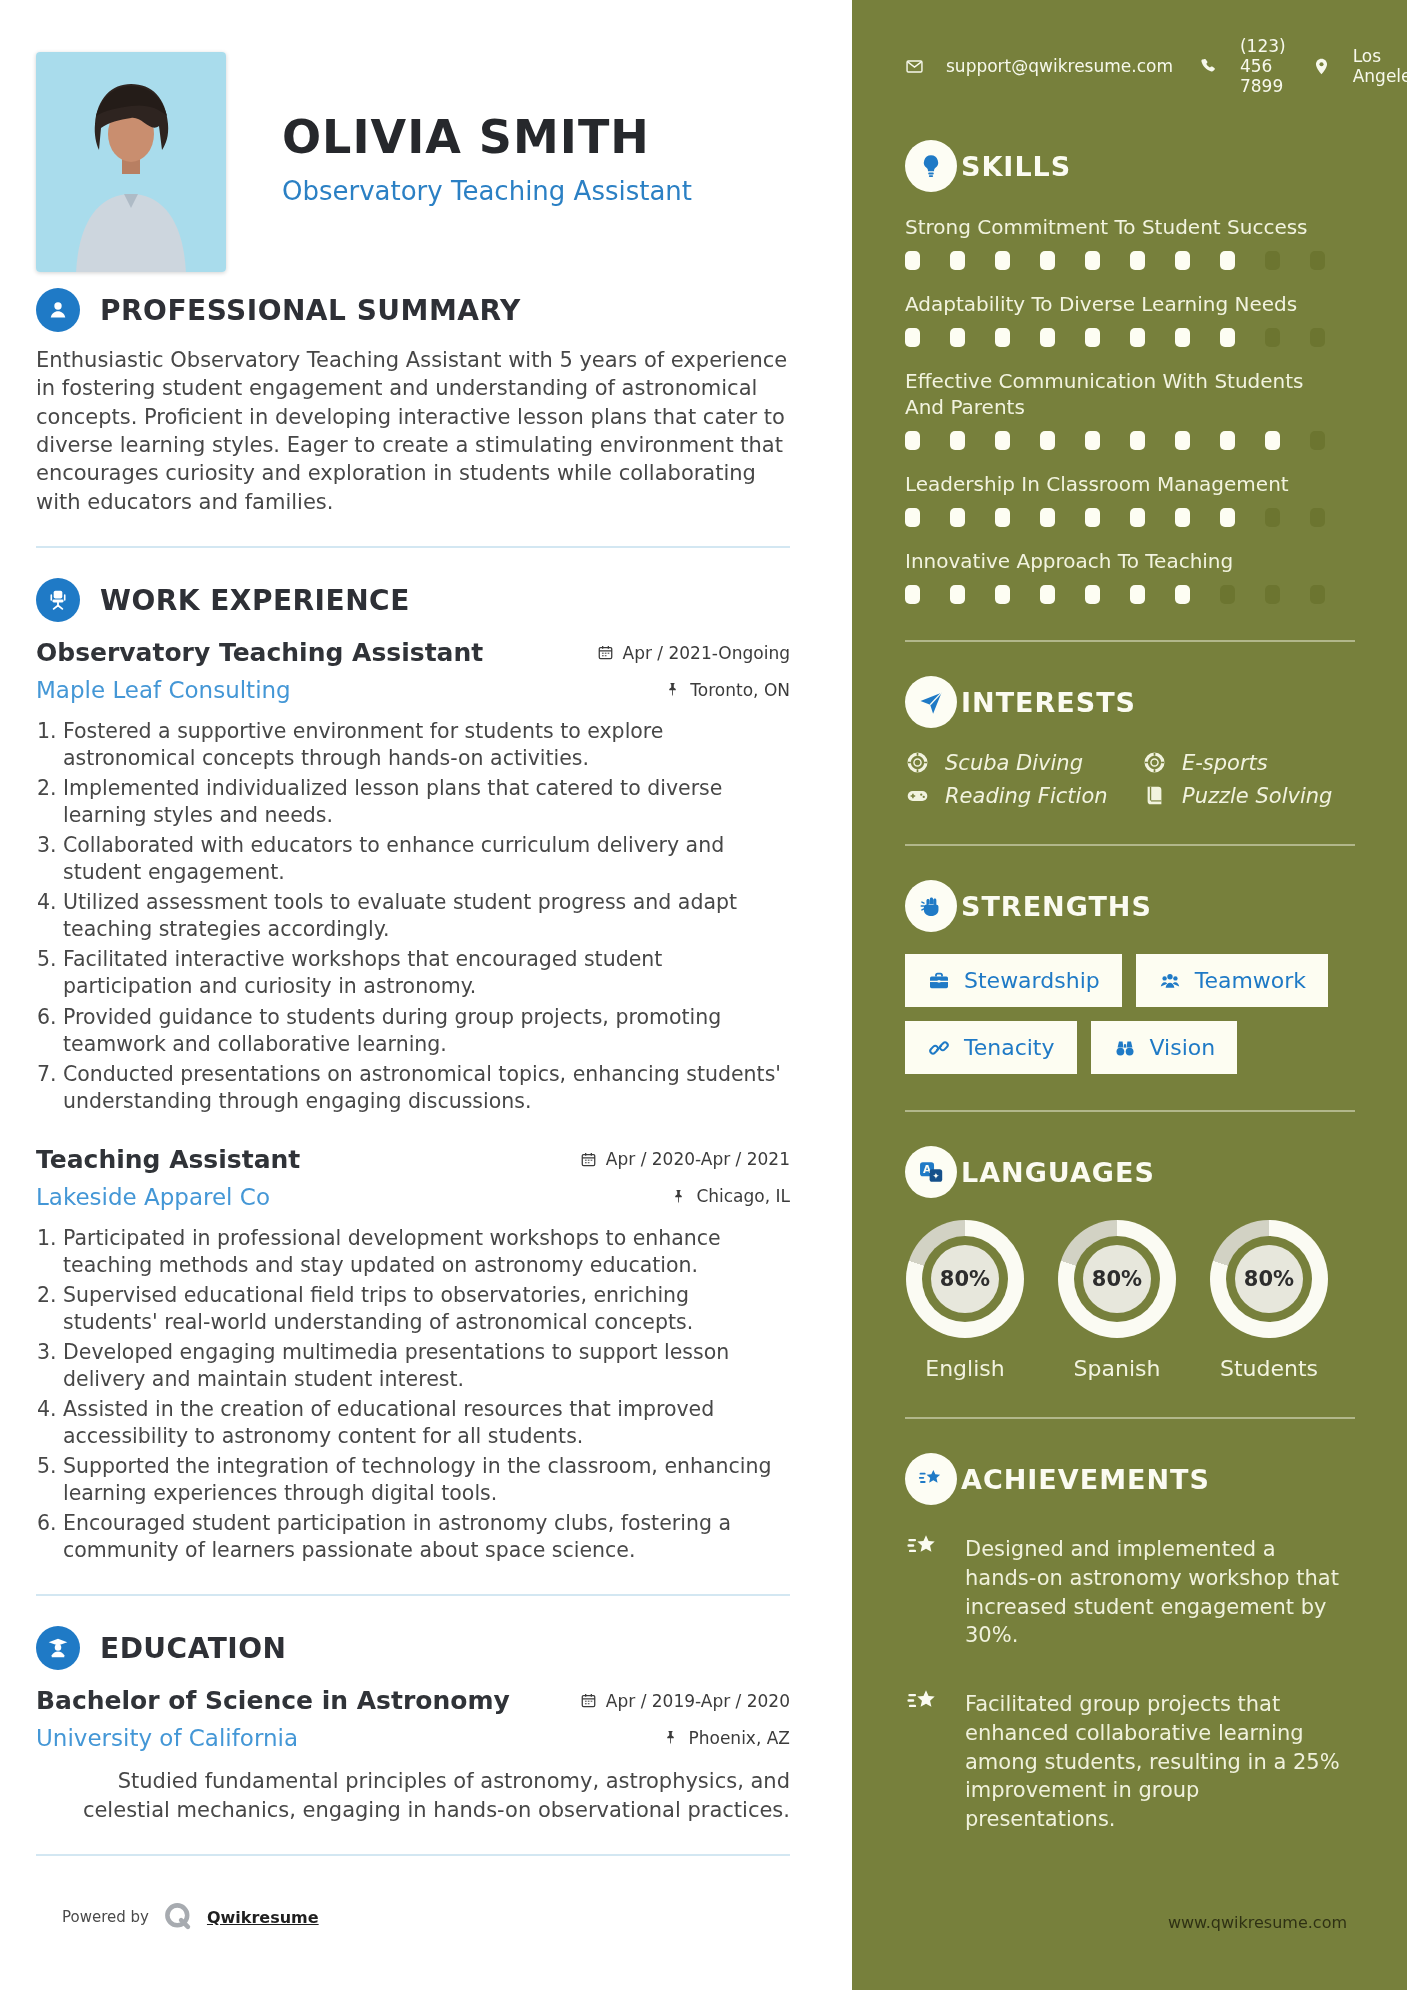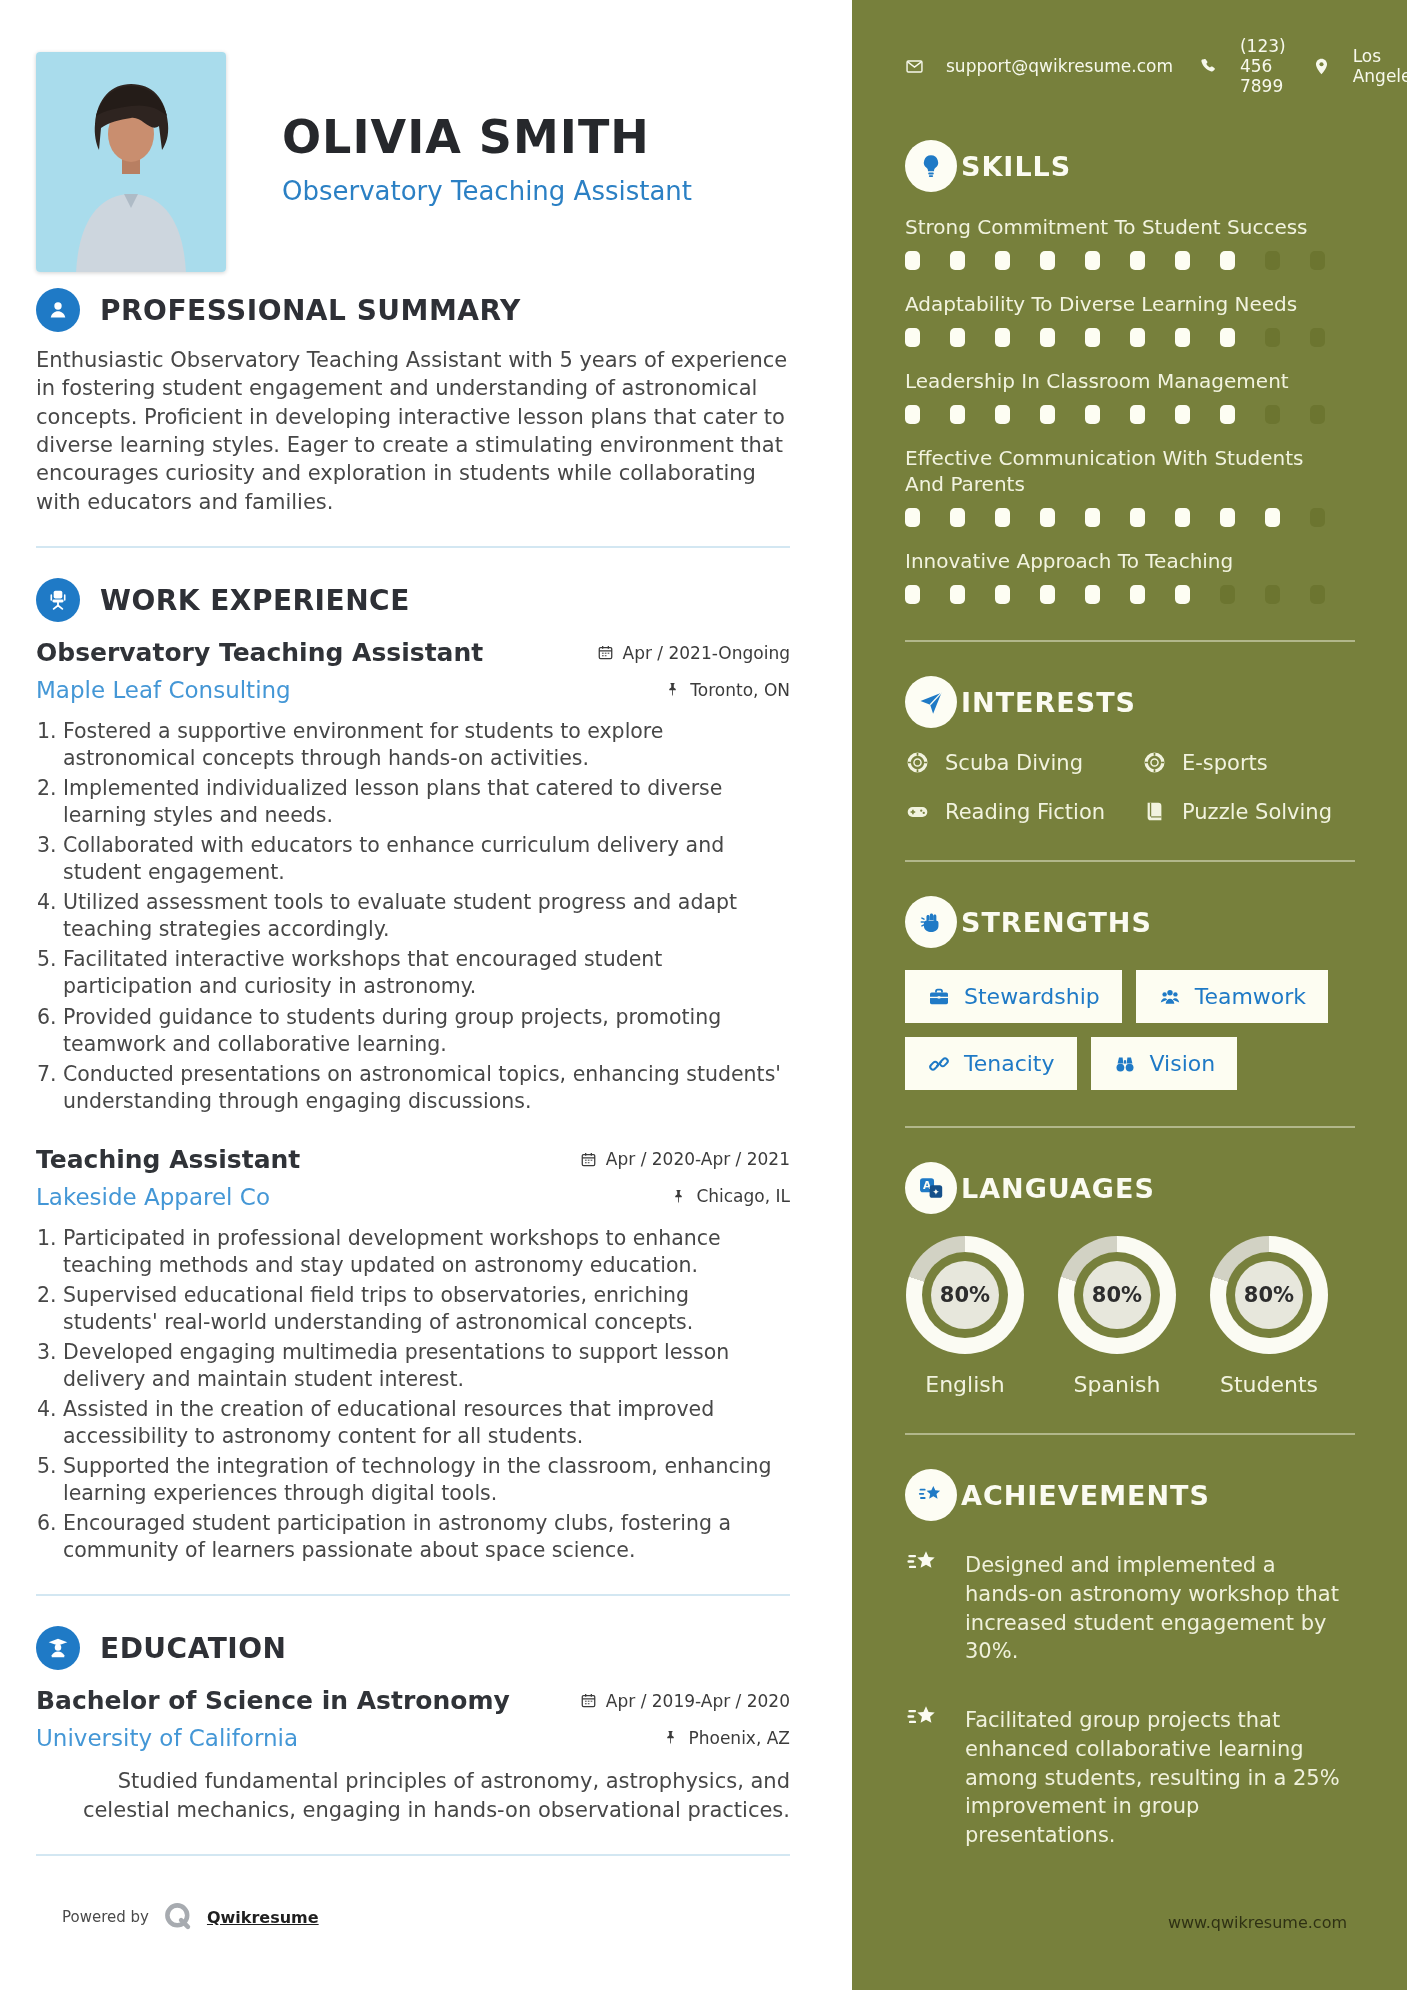--- a/index.html
+++ b/index.html
@@ -52,21 +52,21 @@
   .skills-wrap .rsec-h{margin-top:44px;}
 
   .skill{margin-bottom:21px;}
   .skill-label{font-size:20px;color:var(--cream);line-height:1.3;margin-bottom:11px;}
   .dots{display:flex;gap:30px;}
   .dot{width:15px;height:19px;border-radius:5px;background:var(--green-dark);}
   .dot.on{background:#fdfdf3;}
 
   .rdivider{height:2px;background:rgba(250,250,235,.45);margin-top:36px;}
 
-  .interests-grid{display:grid;grid-template-columns:237px 1fr;row-gap:24px;}
+  .interests-grid{display:grid;grid-template-columns:237px 1fr;row-gap:8px;font-style:italic;}
   .int-item{display:flex;align-items:center;gap:15px;font-size:21px;color:var(--cream);}
   .int-item svg{width:25px;height:25px;flex:none;}
 
   .chips{display:flex;flex-wrap:wrap;gap:14px;max-width:445px;}
   .chip{display:inline-flex;align-items:center;gap:13px;background:var(--chipbg);color:var(--accent);font-size:22px;padding:0 22px;height:53px;cursor:default;}
   .chip svg{width:24px;height:24px;flex:none;}
 
   .langs{display:flex;gap:32px;margin-top:4px;}
   .lang{width:120px;display:flex;flex-direction:column;align-items:center;}
   .ring{position:relative;width:118px;height:118px;border-radius:50%;}
@@ -304,46 +304,46 @@
             <span class="dot on"></span>
             <span class="dot on"></span>
             <span class="dot on"></span>
             <span class="dot on"></span>
             <span class="dot on"></span>
             <span class="dot"></span>
             <span class="dot"></span>
           </div>
       </div>
       <div class="skill">
+        <div class="skill-label" style="max-width:420px;">Effective Communication With Students And Parents</div>
+        <div class="dots">
+            <span class="dot on"></span>
+            <span class="dot on"></span>
+            <span class="dot on"></span>
+            <span class="dot on"></span>
+            <span class="dot on"></span>
+            <span class="dot on"></span>
+            <span class="dot on"></span>
+            <span class="dot on"></span>
+            <span class="dot on"></span>
+            <span class="dot"></span>
+          </div>
+      </div>
+      <div class="skill">
         <div class="skill-label">Leadership In Classroom Management</div>
         <div class="dots">
             <span class="dot on"></span>
             <span class="dot on"></span>
             <span class="dot on"></span>
             <span class="dot on"></span>
             <span class="dot on"></span>
             <span class="dot on"></span>
             <span class="dot on"></span>
             <span class="dot on"></span>
             <span class="dot"></span>
-            <span class="dot"></span>
-          </div>
-      </div>
-      <div class="skill">
-        <div class="skill-label" style="max-width:420px;">Effective Communication With Students And Parents</div>
-        <div class="dots">
-            <span class="dot on"></span>
-            <span class="dot on"></span>
-            <span class="dot on"></span>
-            <span class="dot on"></span>
-            <span class="dot on"></span>
-            <span class="dot on"></span>
-            <span class="dot on"></span>
-            <span class="dot on"></span>
-            <span class="dot on"></span>
             <span class="dot"></span>
           </div>
       </div>
       <div class="skill">
         <div class="skill-label">Innovative Approach To Teaching</div>
         <div class="dots">
             <span class="dot on"></span>
             <span class="dot on"></span>
             <span class="dot on"></span>
             <span class="dot on"></span>

